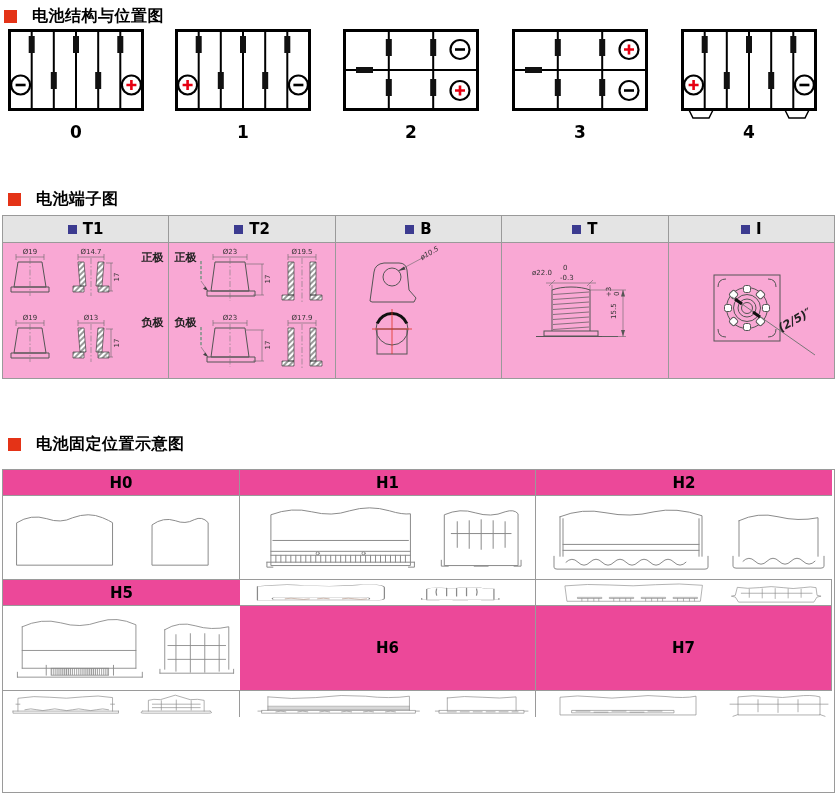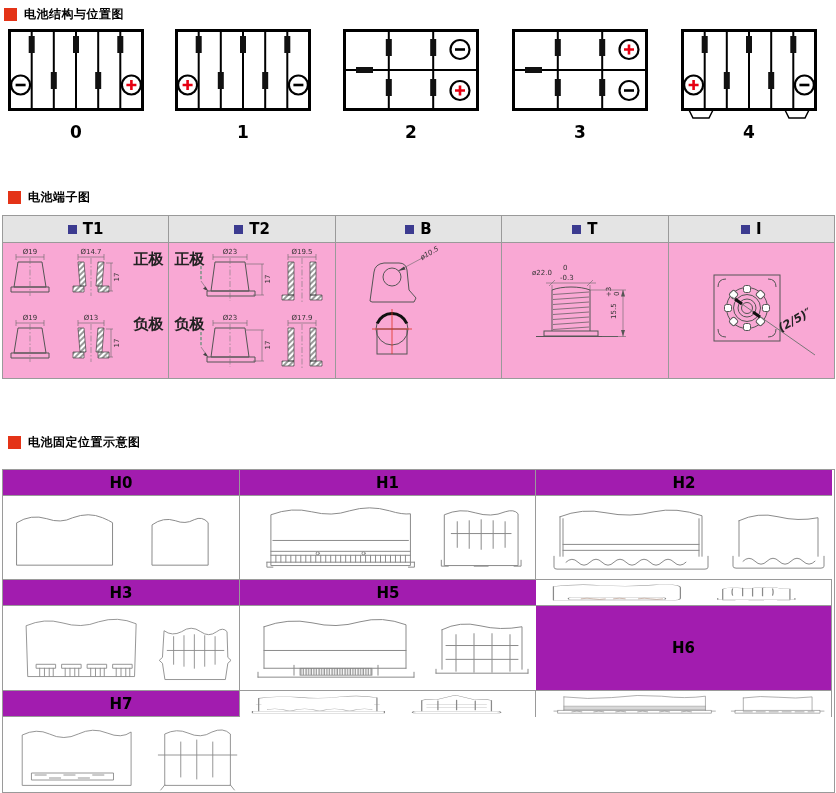--- a/index.html
+++ b/index.html
@@ -1,39 +1,39 @@
 <!DOCTYPE html>
 <html><head>
 <meta charset="utf-8">
 <style>
   html,body{margin:0;padding:0;}
   body{
     position:relative;width:836px;height:793px;background:#fff;
     font-family:"DejaVu Sans","Liberation Sans",sans-serif;color:#000;overflow:hidden;
   }
-  .sec-title{position:absolute;display:flex;align-items:center;gap:7px;font-weight:bold;font-size:12px;letter-spacing:.5px;}
+  .sec-title{position:absolute;display:flex;align-items:center;gap:15px;font-weight:bold;font-size:16px;letter-spacing:.5px;}
   .red-sq{width:13px;height:13px;background:#e43317;display:inline-block;}
   .blue-sq{width:9px;height:9px;background:#3c3b90;display:inline-block;}
   .bat{position:absolute;top:29px;}
   .bat-label{position:absolute;top:122px;width:136px;text-align:center;font-weight:bold;font-size:17px;}
   
   .ttable{position:absolute;left:2px;top:215px;width:831px;height:162px;border:1px solid #9a9a9a;display:flex;background:#f9a8d4;}
   .tcol{flex:1;display:flex;flex-direction:column;min-width:0;}
   .tcol + .tcol{border-left:1px solid #9a9a9a;}
   .thead{height:26px;background:#e4e4e4;border-bottom:1px solid #9a9a9a;display:flex;align-items:center;justify-content:center;gap:6px;font-weight:bold;font-size:15px;}
   .tbody{position:relative;flex:1;}
   .tbody > svg{position:absolute;left:0;top:0;}
-  .pol{position:absolute;font-size:15px;font-weight:600;color:#222;}
+  .pol{position:absolute;font-size:11px;font-weight:600;color:#222;}
   
   .hgrid{position:absolute;left:2px;top:469px;width:831px;height:322px;border:1px solid #9a9a9a;display:grid;
          grid-template-columns:237px 296px 296px;grid-template-rows:26px 84px 26px 85px 26px 75px;background:#fff;}
   .hgrid > div{box-sizing:border-box;border-right:1px solid #9a9a9a;border-bottom:1px solid #9a9a9a;}
   .hgrid > div.lastcol{border-right:none;}
   .hgrid > div.lastrow{border-bottom:none;}
-  .hhead{background:#a21caf;display:flex;align-items:center;justify-content:center;font-weight:bold;font-size:15px;}
+  .hhead{background:#ec4899;display:flex;align-items:center;justify-content:center;font-weight:bold;font-size:15px;}
   .hbody{position:relative;}
   .hbody svg{display:block;width:100%;height:100%;}
   
   .ln{fill:none;stroke:#555;stroke-width:1;}
   .dl{fill:none;stroke:#666;stroke-width:.6;}
   .cl{fill:none;stroke:#777;stroke-width:.6;stroke-dasharray:6 2 1.5 2;}
   .hl{fill:none;stroke:#8a8a8a;stroke-width:1;stroke-linejoin:round;stroke-linecap:round;}
   .dim{font-size:7px;fill:#333;}
 </style>
 </head>
@@ -355,23 +355,20 @@
       <path class="hl" stroke-width=".7" d="M27,23V61 M163,23V61"></path>
       <path class="hl" stroke-width=".8" d="M27,49H163 M27,55H163"></path>
       <path class="hl" d="M18,61 L18,72 Q18,74 21,74 L169,74 Q172,74 172,72 L172,61"></path>
       <path class="hl" stroke-width=".8" d="M30,67 q6,-6 12,0 q6,6 12,0 q6,-6 12,0 q6,6 12,0 q6,-6 12,0 q6,6 12,0 q6,-6 12,0 q6,6 12,0 q6,-6 12,0 q6,6 12,0"></path>
       <path class="hl" d="M203,25 Q222,16 242,21 Q262,26 282,22 L282,61 M203,25 L203,61"></path>
       <path class="hl" d="M197,61 L197,71 Q197,73 200,73 L285,73 Q288,73 288,71 L288,61"></path>
       <path class="hl" stroke-width=".8" d="M207,66 q6,-6 12,0 q6,6 12,0 q6,-6 12,0 q6,6 12,0 q6,-6 12,0 q6,6 12,0"></path>
     </svg>
   </div>
 
-  <div class="hhead">
-      <span>H3</span>
-    </div>
   <div class="hhead lastcol">
       <span>H5</span>
     </div>
 
   <div class="hbody">
     <svg viewBox="0 0 237 85" preserveAspectRatio="none">
       <path class="hl" d="M14,69 L14,22 Q32,13 52,18 Q74,24 94,17 Q106,13 113,18 Q116,21 116,26 L116,62 Q116,69 109,69 Z"></path>
       <rect class="hl" x="26" y="60" width="78" height="7" rx="2"></rect>
       <path stroke="#b09080" stroke-width=".8" fill="none" d="M36,64 q5,-4 10,0 q5,4 10,0 M62,64 q5,-4 10,0 M82,64 q5,-4 10,0 q5,4 10,0"></path>
       <path class="hl" d="M150,67 L150,31 Q154,24 162,27 Q170,30 178,26 Q186,22 194,27 Q201,31 204,30 L204,67"></path>

